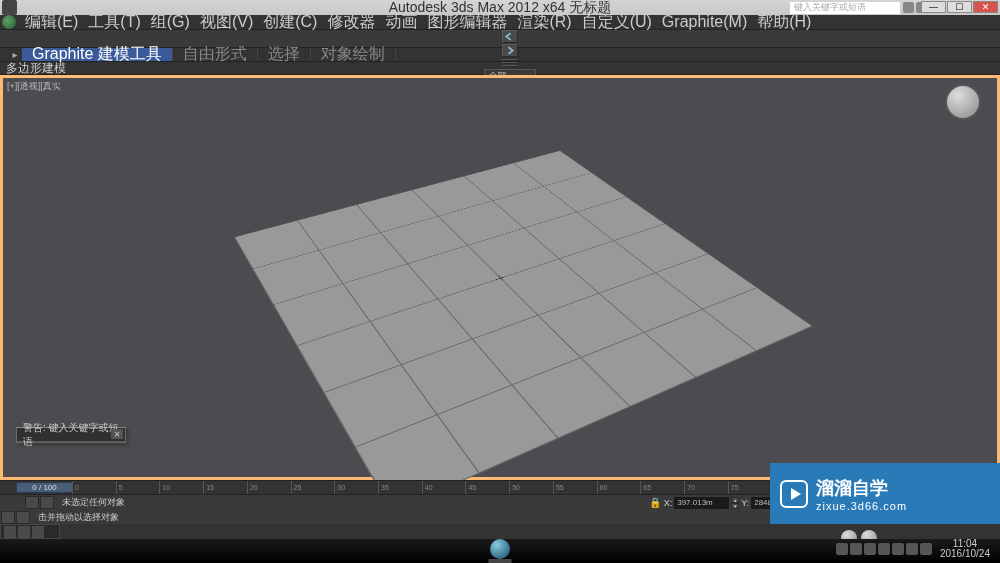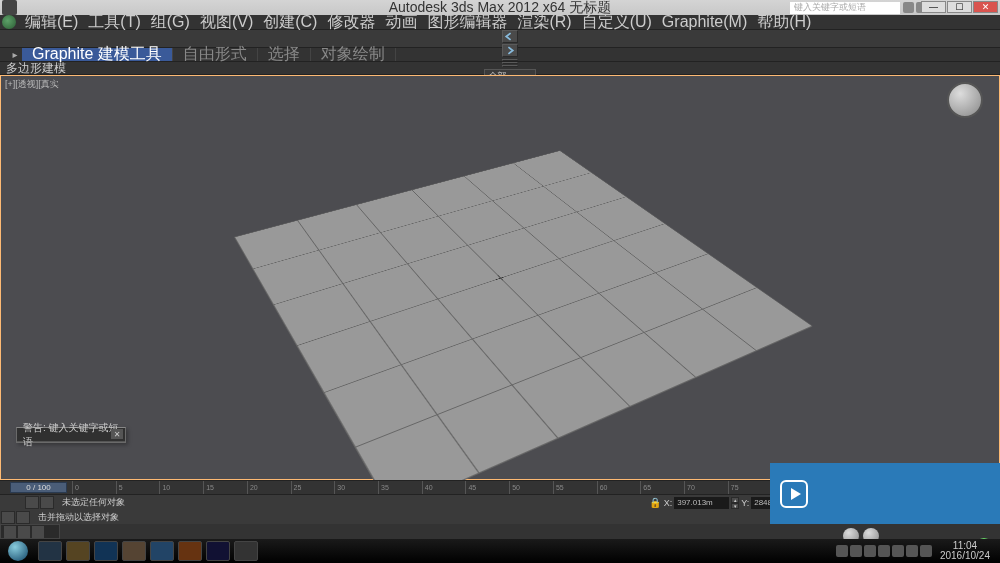--- a/index.html
+++ b/index.html
@@ -33,21 +33,21 @@
 .ribbon { height: 14px; background: #333; display: flex; align-items: stretch; padding-left: 8px; border-bottom: 1px solid #222; }
 .ribbon .tab { padding: 0 10px; color: #888; display: flex; align-items: center; font-size: 16px; border-right: 1px solid #444; }
 .ribbon .tab.active { background: #3a5a99; color: #fff; }
 .ribbon .arrow { width: 14px; color: #aaa; display: flex; align-items: center; justify-content: center; }
 
 
 .panel-label { height: 13px; background: #333; color: #ccc; padding-left: 6px; font-size: 12px; display: flex; align-items: center; border-bottom: 1px solid #222; }
 
 
 .main { display: flex; height: 405px; }
-.viewport { flex: 1; background: #4c4c50; position: relative; border: 1px solid #fdba74; }
+.viewport { flex: 1; background: #4c4c50; position: relative; border: 3px solid #fdba74; }
 .viewport-label { position: absolute; top: 2px; left: 4px; color: #bbb; font-size: 9px; }
 
 
 .plane-wrap { position: absolute; left: 50%; top: 50%; transform: translate(-50%,-50%); perspective: 800px; }
 .plane { width: 420px; height: 420px; transform: rotateX(55deg) rotateZ(-30deg); background: #999; position: relative; }
 .plane .grid-line { position: absolute; background: #666; }
 .plane .hl { height: 1px; width: 100%; }
 .plane .vl { width: 1px; height: 100%; }
 .center-mark { position: absolute; left: 50%; top: 50%; width: 10px; height: 10px; transform: translate(-50%,-50%); }
 .center-mark::before, .center-mark::after { content:""; position:absolute; background:#333; }
@@ -71,21 +71,21 @@
 
 
 .dialog { position: absolute; left: 16px; top: 427px; width: 110px; background: #3a3a3a; border: 1px solid #6a6a6a; border-top: 1px solid #888; box-shadow: 2px 2px 4px rgba(0,0,0,0.3); }
 .dialog .dlg-title { height: 14px; background: #303030; border-bottom: 1px solid #555; color: #ccc; font-size: 9px; padding-left: 6px; display: flex; align-items: center; position: relative; }
 .dialog .dlg-close { position: absolute; right: 2px; top: 1px; width: 12px; height: 10px; background: #555; color: #ccc; display: flex; align-items: center; justify-content: center; font-size: 8px; }
 .dialog .dlg-body { padding: 4px; }
 .dialog .dlg-btn { height: 16px; background: #3a85d6; border: 1px solid #1a4a86; color: #fff; display: flex; align-items: center; justify-content: center; font-size: 9px; }
 
 
 .timeline { position: absolute; left: 0; right: 0; top: 480px; height: 14px; background: #333; border-top: 1px solid #222; }
-.time-slider { position:absolute; left:10px; top:1px; width:57px; height:11px; background:#4a5d78; border:1px solid #2a3a50; color:#ddd;font-size:8px;display:flex;align-items:center;justify-content:center;}
+.time-slider { position:absolute; left:16px; top:1px; width:57px; height:11px; background:#4a5d78; border:1px solid #2a3a50; color:#ddd;font-size:8px;display:flex;align-items:center;justify-content:center;}
 .time-ticks { position:absolute; left:72px; right:10px; top:0; height:14px; display:flex; }
 .time-ticks span { flex:1; border-left:1px solid #555; color:#888; font-size:7px; padding-left:2px; padding-top:3px;}
 
 
 .statusbar { position: absolute; left: 0; right: 0; top: 494px; height: 30px; background: #3a3a3a; border-top: 1px solid #222; }
 .statusbar .row1 { height: 15px; display: flex; align-items: center; padding-left: 24px; }
 .statusbar .row2 { height: 15px; display: flex; align-items: center; }
 .statusbar .pbtn { width: 14px; height: 13px; background: #4a4a4a; border: 1px solid #2a2a2a; margin-left: 1px; display:flex;align-items:center;justify-content:center;color:#ccc;font-size:8px;}
 .status-text { color: #ccc; font-size: 9px; margin-left: 8px; }
 .coord-box { position:absolute; right:110px; top:0; display:flex; gap:2px; align-items:center; height:15px; color:#ccc;}
@@ -102,21 +102,21 @@
 .watermark .txt { color: #fff; }
 .watermark .txt .cn { font-size: 18px; font-weight: bold; }
 .watermark .txt .url { font-size: 11px; letter-spacing: 1px; }
 
 
 .nav3d{position:absolute; right:120px; top:452px; display:flex; gap:4px;}
 .nav3d div{width:16px;height:16px;background:radial-gradient(circle at 35% 30%,#ddd,#888);border-radius:50%;}
 .green-ball{position:absolute;right:6px;top:462px;width:18px;height:18px;background:radial-gradient(circle at 35% 30%,#8e8,#2a2);border-radius:50%;}
 
 
-.taskbar { position: absolute; left: 0; right: 0; bottom: 0; height: 24px; background: linear-gradient(#1a1a1a,#000); display: flex; align-items: center; }
+.taskbar { position: absolute; left: 0; right: 0; bottom: 0; height: 24px; background: linear-gradient(#1a1a1a,#000); display: flex; align-items: center; flex-direction: column; }
 .taskbar .start { width: 36px; height: 24px; display: flex; align-items: center; justify-content: center; }
 .taskbar .start .orb { width: 20px; height: 20px; border-radius: 50%; background: radial-gradient(circle at 35% 30%,#8cd,#146); }
 .taskbar .titem { width: 24px; height: 20px; margin: 0 2px; background: #2a2a2a; border: 1px solid #444; border-radius: 2px; display:flex;align-items:center;justify-content:center;}
 .taskbar .tray { position: absolute; right: 4px; display: flex; align-items: center; gap: 2px; }
 .taskbar .tray .ticon { width: 12px; height: 12px; background: #555; border-radius: 2px; }
 .taskbar .clock { color: #ccc; font-size: 9px; text-align: center; line-height: 10px; padding: 0 6px; }
 .quick{position:absolute;left:0;bottom:24px;height:15px;width:60px;background:#2a2a2a;display:flex;align-items:center;gap:2px;padding:0 3px;border:1px solid #444;}
 .quick div{width:12px;height:12px;background:#4a4a4a;}
 </style>
 </head>
@@ -315,20 +315,24 @@
   <div class="row2">
     <div class="pbtn"></div>
     <div class="pbtn"></div>
     <span class="status-text">击并拖动以选择对象</span>
     <div class="tag-btn">添加时间标记</div>
   </div>
 </div>
 
 <div class="watermark">
   <div class="play"></div>
+  <div class="txt">
+    <div class="cn">溜溜自学</div>
+    <div class="url">zixue.3d66.com</div>
+  </div>
 </div>
 
 <div class="quick">
   <div></div>
   <div></div>
   <div></div>
 </div>
 
 <div class="taskbar">
   <div class="start">

